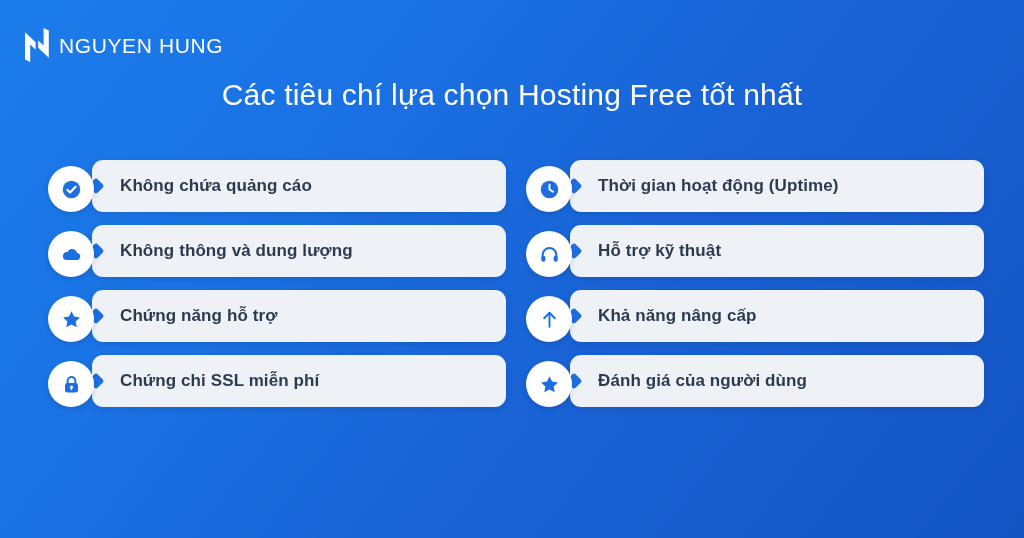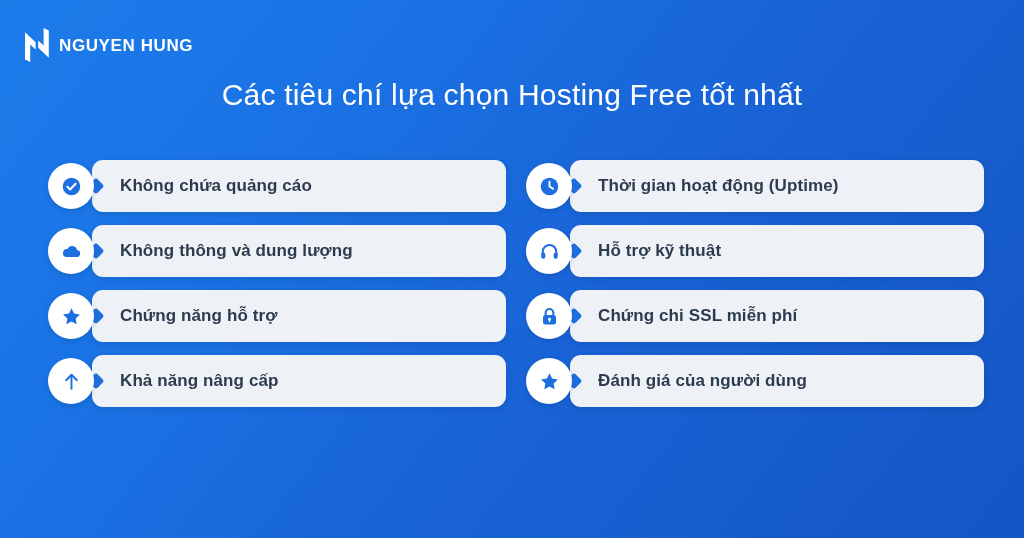--- a/index.html
+++ b/index.html
@@ -31,22 +31,22 @@
     align-items: center;
     gap: 9px;
   }
   .brand-mark {
     width: 26px;
     height: 34px;
     display: block;
   }
   .brand-name {
     color: #ffffff;
-    font-size: 17px;
-    font-weight: bold;
+    font-size: 21px;
+    font-weight: normal;
     letter-spacing: 0.6px;
     line-height: 1;
     white-space: nowrap;
   }
 
   
   .title {
     position: absolute;
     top: 76px;
     left: 0;
@@ -68,21 +68,21 @@
     display: grid;
     grid-template-columns: 458px 458px;
     column-gap: 20px;
     row-gap: 13px;
   }
 
   .row {
     position: relative;
     height: 52px;
     display: flex;
-    align-items: center;
+    align-items: flex-end;
   }
 
   .icon-badge {
     position: relative;
     z-index: 3;
     flex: 0 0 auto;
     width: 46px;
     height: 46px;
     border-radius: 50%;
     background: #ffffff;
@@ -215,48 +215,48 @@
       </span>
       <span class="connector"></span>
       <div class="pill">
         <span class="pill-label">Chứng năng hỗ trợ</span>
       </div>
     </div>
 
     <div class="row">
       <span class="icon-badge">
         <svg viewBox="0 0 24 24" xmlns="http://www.w3.org/2000/svg">
+          <path d="M12 20.2 V4.4" fill="none" stroke="#1d6fe0" stroke-width="2.2" stroke-linecap="round"></path>
+          <path d="M5.9 10.6 L12 4.3 L18.1 10.6" fill="none" stroke="#1d6fe0" stroke-width="2.2" stroke-linecap="round" stroke-linejoin="round"></path>
+        </svg>
+      </span>
+      <span class="connector"></span>
+      <div class="pill">
+        <span class="pill-label">Khả năng nâng cấp</span>
+      </div>
+    </div>
+
+    <div class="row">
+      <span class="icon-badge">
+        <svg viewBox="0 0 24 24" xmlns="http://www.w3.org/2000/svg">
           <path d="M7.6 10.4 V7.8 a4.4 4.4 0 0 1 8.8 0 v2.6" fill="none" stroke="#1d6fe0" stroke-width="2.3" stroke-linecap="round"></path>
           <rect x="4.6" y="10.2" width="14.8" height="11" rx="2.6" fill="#1d6fe0"></rect>
           <circle cx="12" cy="15.2" r="1.7" fill="#ffffff"></circle>
           <rect x="11.2" y="15.2" width="1.6" height="3.4" rx="0.8" fill="#ffffff"></rect>
         </svg>
       </span>
       <span class="connector"></span>
       <div class="pill">
         <span class="pill-label">Chứng chi SSL miễn phí</span>
       </div>
     </div>
 
     <div class="row">
       <span class="icon-badge">
         <svg viewBox="0 0 24 24" xmlns="http://www.w3.org/2000/svg">
-          <path d="M12 20.2 V4.4" fill="none" stroke="#1d6fe0" stroke-width="2.2" stroke-linecap="round"></path>
-          <path d="M5.9 10.6 L12 4.3 L18.1 10.6" fill="none" stroke="#1d6fe0" stroke-width="2.2" stroke-linecap="round" stroke-linejoin="round"></path>
-        </svg>
-      </span>
-      <span class="connector"></span>
-      <div class="pill">
-        <span class="pill-label">Khả năng nâng cấp</span>
-      </div>
-    </div>
-
-    <div class="row">
-      <span class="icon-badge">
-        <svg viewBox="0 0 24 24" xmlns="http://www.w3.org/2000/svg">
           <path d="M12 2.6 l2.95 6.1 l6.65 0.9 l-4.85 4.6 l1.2 6.6 l-5.95 -3.2 l-5.95 3.2 l1.2 -6.6 l-4.85 -4.6 l6.65 -0.9 Z" fill="#1d6fe0"></path>
         </svg>
       </span>
       <span class="connector"></span>
       <div class="pill">
         <span class="pill-label">Đánh giá của người dùng</span>
       </div>
     </div>
 
 

